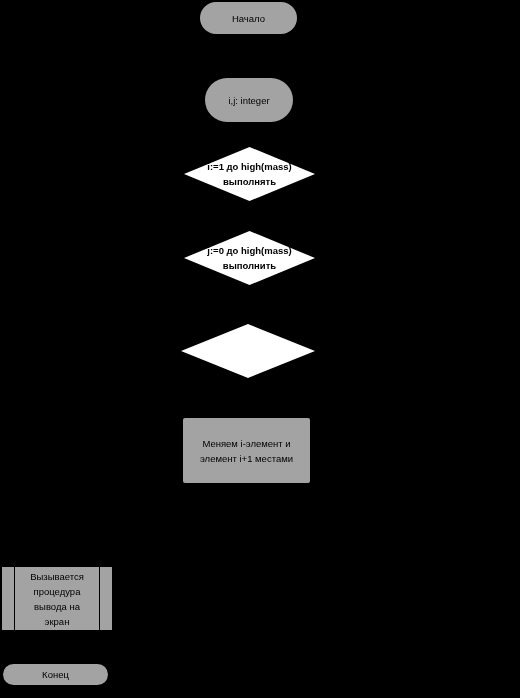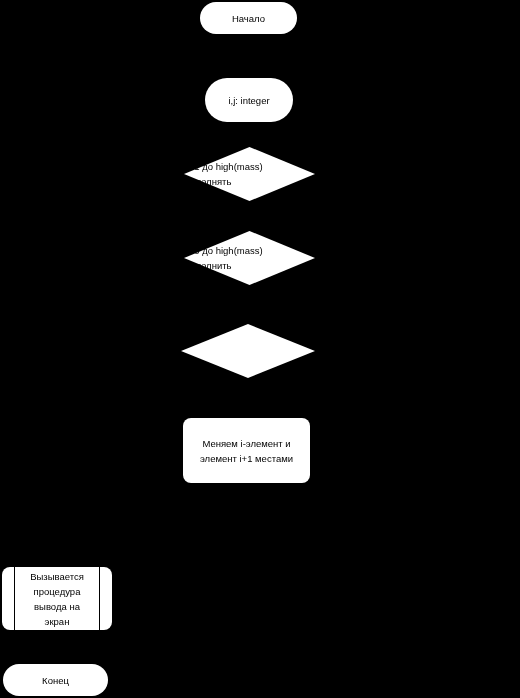--- a/index.html
+++ b/index.html
@@ -11,40 +11,40 @@
     width: 520px;
     height: 698px;
     position: relative;
     overflow: hidden;
     font-family: "Liberation Sans", sans-serif;
   }
   .node {
     position: absolute;
     box-sizing: border-box;
     color: #000000;
-    background: #ffffff;
+    background: #a3a3a3;
     display: flex;
     align-items: center;
     justify-content: center;
     text-align: center;
     font-size: 9.5px;
     line-height: 15px;
     white-space: pre-line;
   }
   
   .terminator {
     border-radius: 999px;
   }
   
   .process {
-    border-radius: 8px;
+    border-radius: 2px;
   }
   
   .predefined {
-    border-radius: 8px;
+    border-radius: 0;
   }
   .predefined .bar {
     position: absolute;
     top: 0;
     bottom: 0;
     width: 1px;
     background: #000000;
   }
   .predefined .bar.left  { left: 12px; }
   .predefined .bar.right { right: 12px; }
@@ -60,22 +60,23 @@
   .decision .diamond-shape {
     position: absolute;
     inset: 0;
     background: #ffffff;
     clip-path: polygon(50% 0%, 100% 50%, 50% 100%, 0% 50%);
   }
   .decision .dec-text {
     position: relative;
     z-index: 2;
     width: 136px;
-    text-align: left;
+    text-align: center;
     color: #000000;
+    font-weight: bold;
   }
 </style>
 </head>
 <body>
 
 <div>
 
   <div class="node terminator" style="left:200px; top:2px; width:97px; height:32px;">
     <span>Начало</span>
   </div>
@@ -107,17 +108,17 @@
 
   <div class="node predefined" style="left:2px; top:567px; width:110px; height:63px;">
     <span class="bar left"></span>
     <span class="bar right"></span>
     <span class="pd-text">Вызывается
 процедура
 вывода на
 экран</span>
   </div>
 
-  <div class="node terminator" style="left:3px; top:664px; width:105px; height:32px;">
+  <div class="node terminator" style="left:3px; top:664px; width:105px; height:21px;">
     <span>Конец</span>
   </div>
 
 </div>
 
 </body></html>

